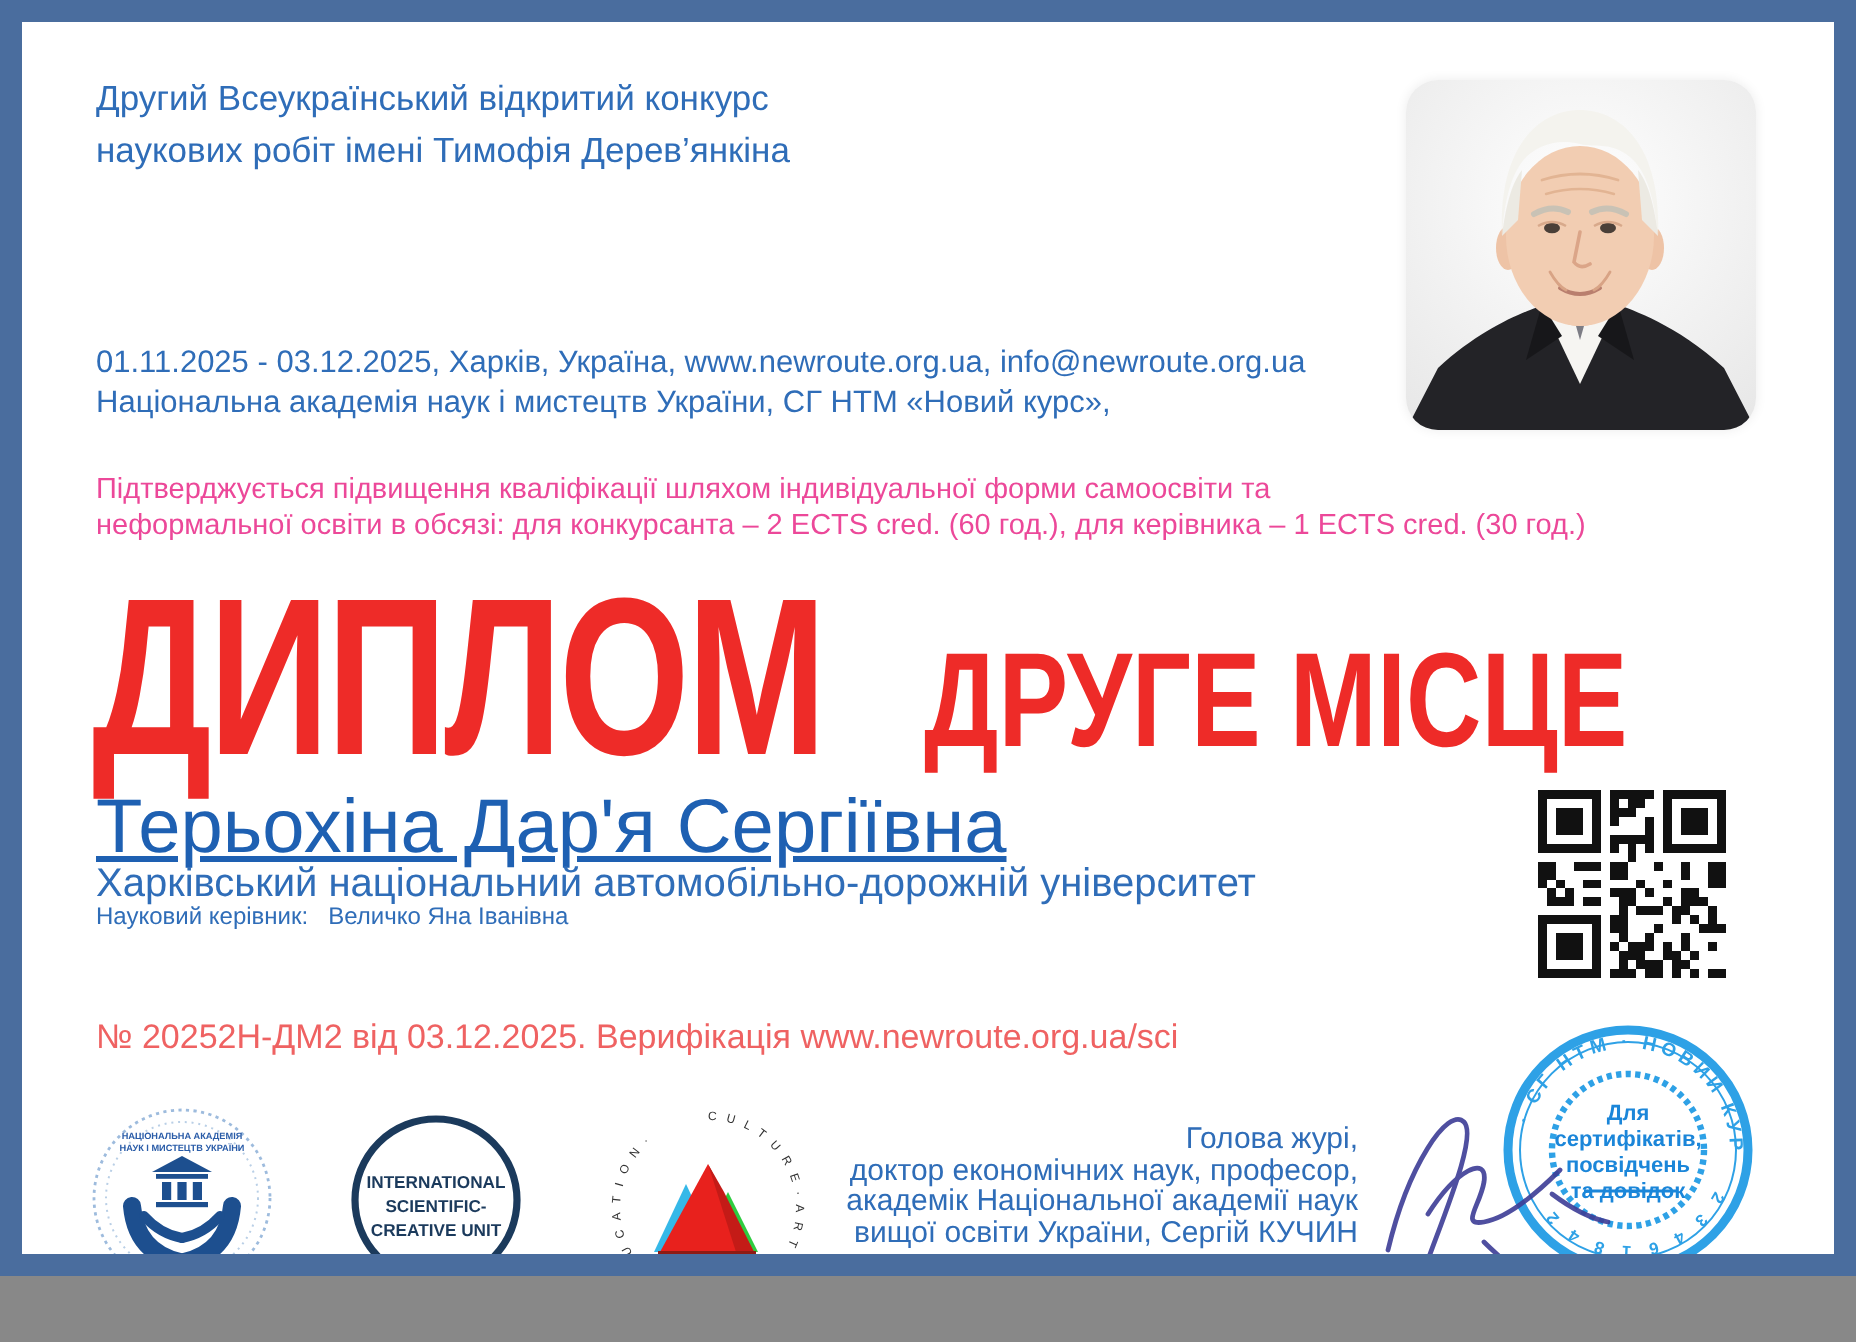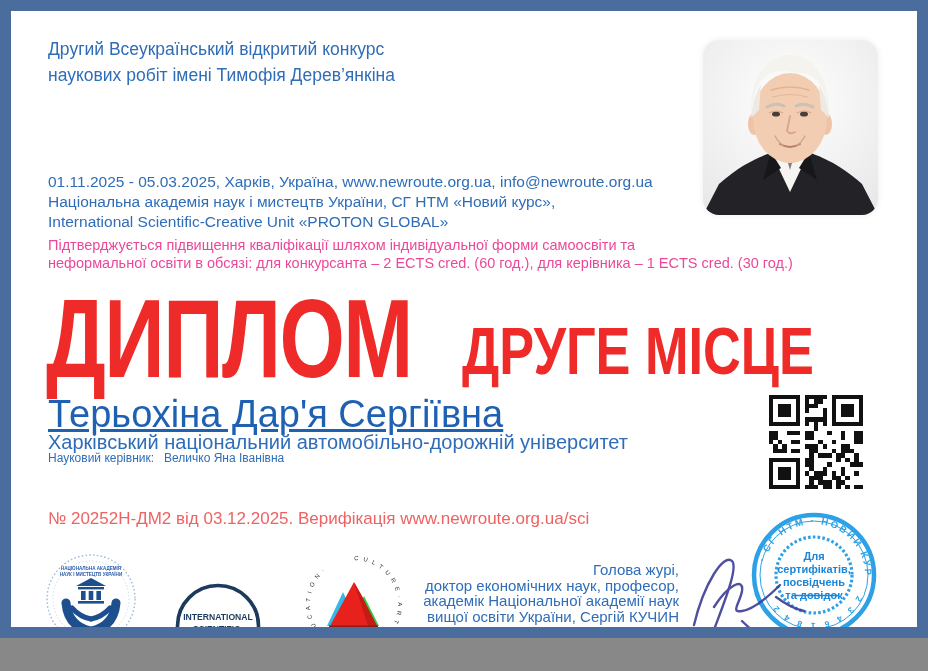--- a/index.html
+++ b/index.html
@@ -24,41 +24,40 @@
   }
   .name{left:37px; top:382px; font-size:38px; color:#1e60b2; white-space:nowrap;text-decoration:underline;}
   .university{left:37px; top:420px; font-size:20px;}
   .supervisor{left:37px; top:440px; font-size:12px;}
   .supervisor .sup-name{margin-left:10px;}
   .verification{left:37px; top:498px; font-size:17px; color:#ef6262;}
   .photo{left:692px; top:29px; width:175px; height:175px; border-radius:16px; overflow:hidden; box-shadow:0 0 6px rgba(0,0,0,.08);}
   .qr{left:756px; top:382px; width:98px; height:98px; background:#fff; padding:2px; box-sizing:border-box;}
   .logos-row svg{display:block;}
   .logo-academy{left:34px; top:542px; width:92px; height:92px;}
-  .logo-iscu{left:163px; top:571px; width:88px; height:88px;}
+  .logo-iscu{left:163px; top:545px; width:88px; height:88px;}
   .logo-proton{left:289px; top:539px; width:108px; height:108px;}
   .jury{right:238px; top:551px; width:340px; text-align:right; font-size:15px; line-height:15.5px; color:#2f6db8;}
   .stamp{left:737px; top:498px; width:132px; height:132px; z-index:2;}
   .signature{left:669px; top:514px; width:140px; height:145px; z-index:3;}
 </style>
 </head>
 <body>
 
 <div id="page">
 
   <div class="abs subtitle blue">
     <div>Другий Всеукраїнський відкритий конкурс</div>
     <div>наукових робіт імені Тимофія Дерев’янкіна</div>
   </div>
 
 
   <div class="abs eventinfo blue">
-    <div>01.11.2025 - 05.03.2025, Харків, Україна, www.newroute.org.ua, info@newroute.org.ua</div>
+    <div>01.11.2025 - 03.12.2025, Харків, Україна, www.newroute.org.ua, info@newroute.org.ua</div>
     <div>Національна академія наук і мистецтв України, СГ НТМ «Новий курс»,</div>
-    <div>International Scientific-Creative Unit «PROTON GLOBAL»</div>
   </div>
 
   <div class="abs note">
     <div>Підтверджується підвищення кваліфікації шляхом індивідуальної форми самоосвіти та</div>
     <div>неформальної освіти в обсязі: для конкурсанта – 2 ECTS cred. (60 год.), для керівника – 1 ECTS cred. (30 год.)</div>
   </div>
 
   <div class="abs diploma-word">ДИПЛОМ</div>
   <div class="abs place-word">ДРУГЕ МІСЦЕ</div>
 

